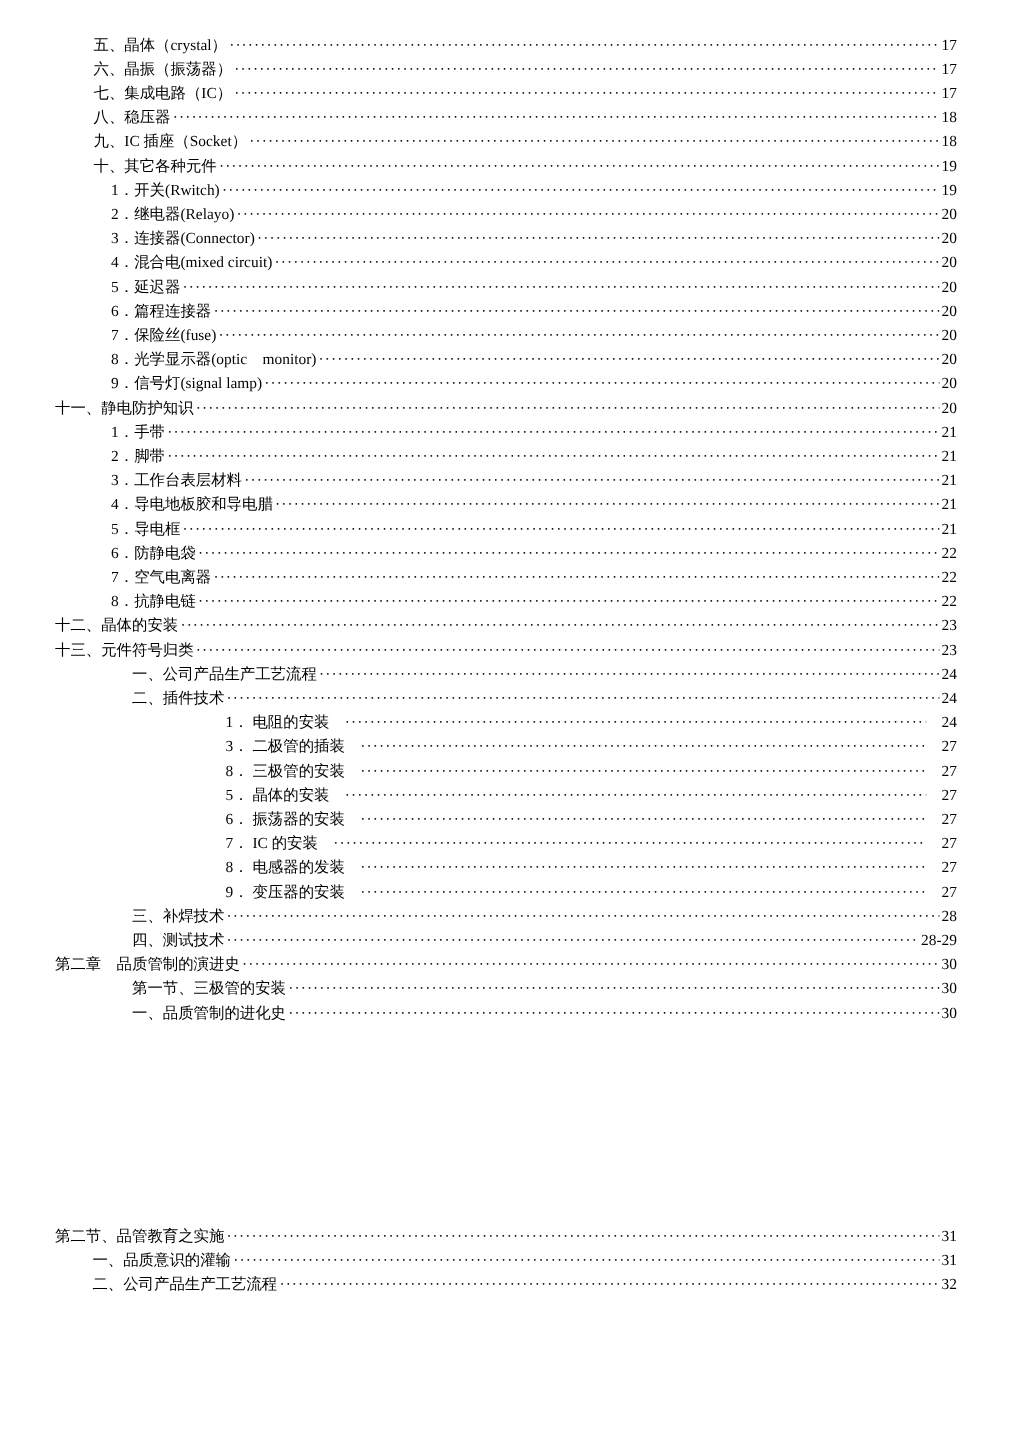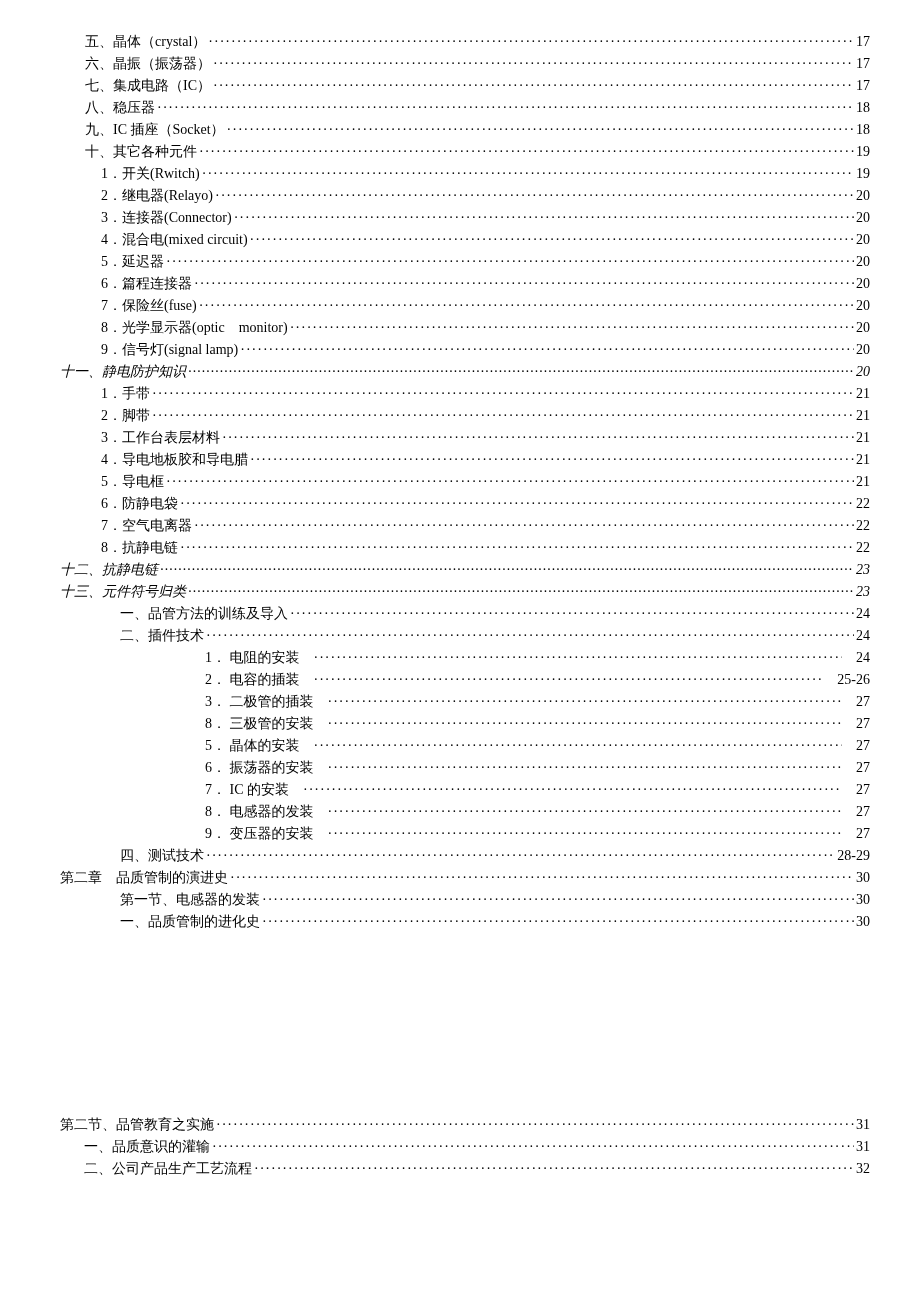--- a/index.html
+++ b/index.html
@@ -11,25 +11,25 @@
       margin: 0;
       padding: 30px 50px 30px 30px;
       width: 840px;
     }
     .toc-line {
       display: flex;
       align-items: baseline;
       white-space: nowrap;
       margin: 1px 0;
     }
-    .indent-0 { margin-left: 30px; font-style: italic; }
+    .indent-0 { margin-left: 20px; }
     .indent-1 { margin-left: 55px; }
     .indent-2 { margin-left: 71px; }
     .indent-3 { margin-left: 175px; gap: 12px; }
-    .indent-ch { margin-left: 30px; }
+    .indent-ch { margin-left: 20px; }
     .indent-sec { margin-left: 90px; }
     .indent-sub { margin-left: 54px; }
     .label {
       flex: 0 0 auto;
       text-align: right;
     }
     .dots {
       flex: 1 1 auto;
       overflow: hidden;
       letter-spacing: 1px;
@@ -163,50 +163,45 @@
       <span class="label">7．空气电离器</span>
       <span class="dots"></span>
       <span class="page">22</span>
     </div>
     <div class="toc-line indent-2">
       <span class="label">8．抗静电链</span>
       <span class="dots"></span>
       <span class="page">22</span>
     </div>
     <div class="toc-line indent-0">
-      <span class="label">十二、抗静电链</span>
+      <span class="label">十二、晶体的安装</span>
       <span class="dots"></span>
       <span class="page">23</span>
     </div>
     <div class="toc-line indent-0">
       <span class="label">十三、元件符号归类</span>
       <span class="dots"></span>
       <span class="page">23</span>
     </div>
     <div class="toc-line indent-sec">
-      <span class="label">一、品管方法的训练及导入</span>
+      <span class="label">一、公司产品生产工艺流程</span>
       <span class="dots"></span>
       <span class="page">24</span>
     </div>
     <div class="toc-line indent-sec">
       <span class="label">二、插件技术</span>
       <span class="dots"></span>
       <span class="page">24</span>
     </div>
     <div class="toc-line indent-3">
       <span class="label">1．  电阻的安装</span>
       <span class="dots"></span>
       <span class="page">24</span>
     </div>
     <div class="toc-line indent-3">
-      <span class="label">2．  电容的插装</span>
-      <span class="dots"></span>
-      <span class="page">25-26</span>
-    </div>
-    <div class="toc-line indent-3">
       <span class="label">3．  二极管的插装</span>
       <span class="dots"></span>
       <span class="page">27</span>
     </div>
     <div class="toc-line indent-3">
       <span class="label">8．  三极管的安装</span>
       <span class="dots"></span>
       <span class="page">27</span>
     </div>
     <div class="toc-line indent-3">
@@ -226,33 +221,38 @@
     </div>
     <div class="toc-line indent-3">
       <span class="label">8．  电感器的发装</span>
       <span class="dots"></span>
       <span class="page">27</span>
     </div>
     <div class="toc-line indent-3">
       <span class="label">9．  变压器的安装</span>
       <span class="dots"></span>
       <span class="page">27</span>
+    </div>
+    <div class="toc-line indent-sec">
+      <span class="label">三、补焊技术</span>
+      <span class="dots"></span>
+      <span class="page">28</span>
     </div>
     <div class="toc-line indent-sec">
       <span class="label">四、测试技术</span>
       <span class="dots"></span>
       <span class="page">28-29</span>
     </div>
     <div class="toc-line indent-ch">
       <span class="label">第二章　品质管制的演进史</span>
       <span class="dots"></span>
       <span class="page">30</span>
     </div>
     <div class="toc-line indent-sec">
-      <span class="label">第一节、电感器的发装</span>
+      <span class="label">第一节、三极管的安装</span>
       <span class="dots"></span>
       <span class="page">30</span>
     </div>
     <div class="toc-line indent-sec">
       <span class="label">一、品质管制的进化史</span>
       <span class="dots"></span>
       <span class="page">30</span>
     </div>
   </div>
 <div class="gap"></div>

